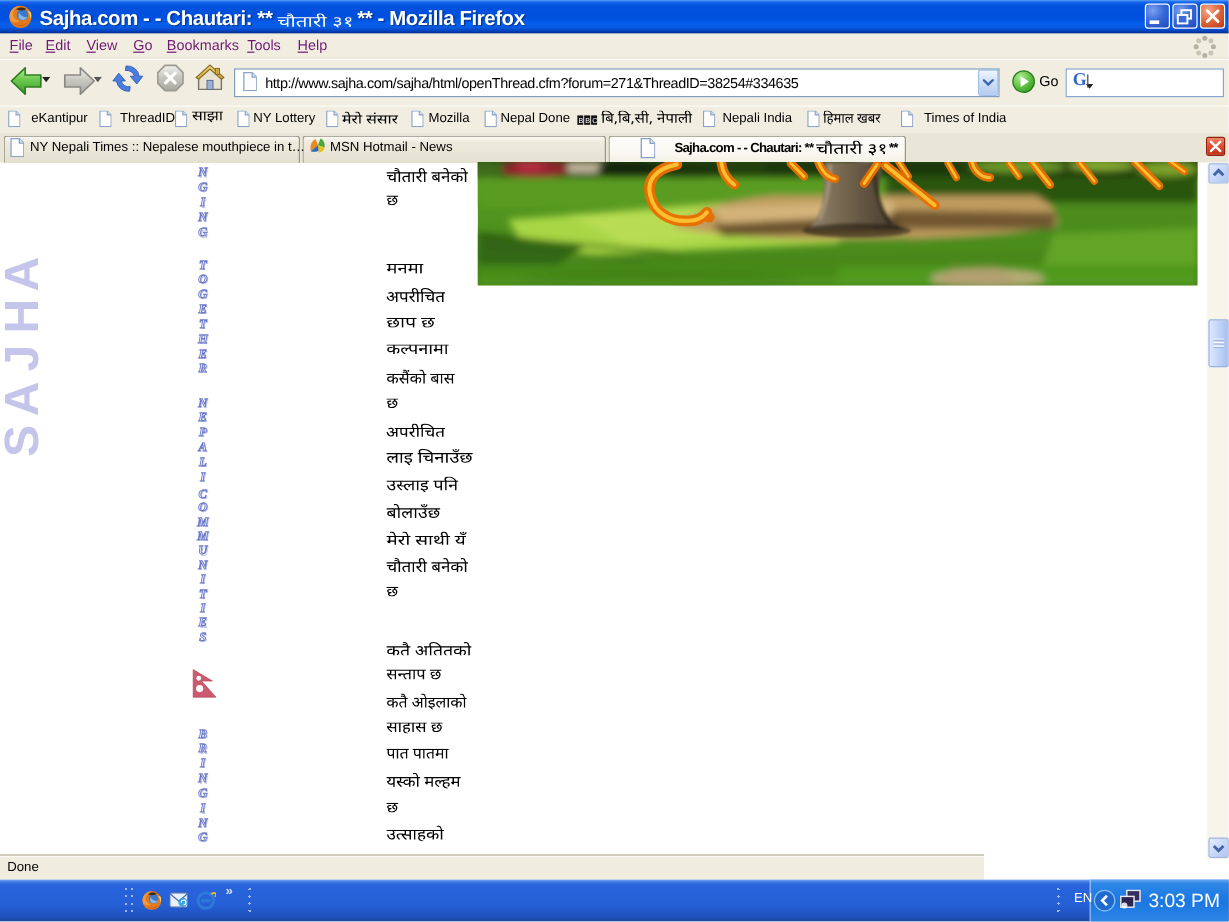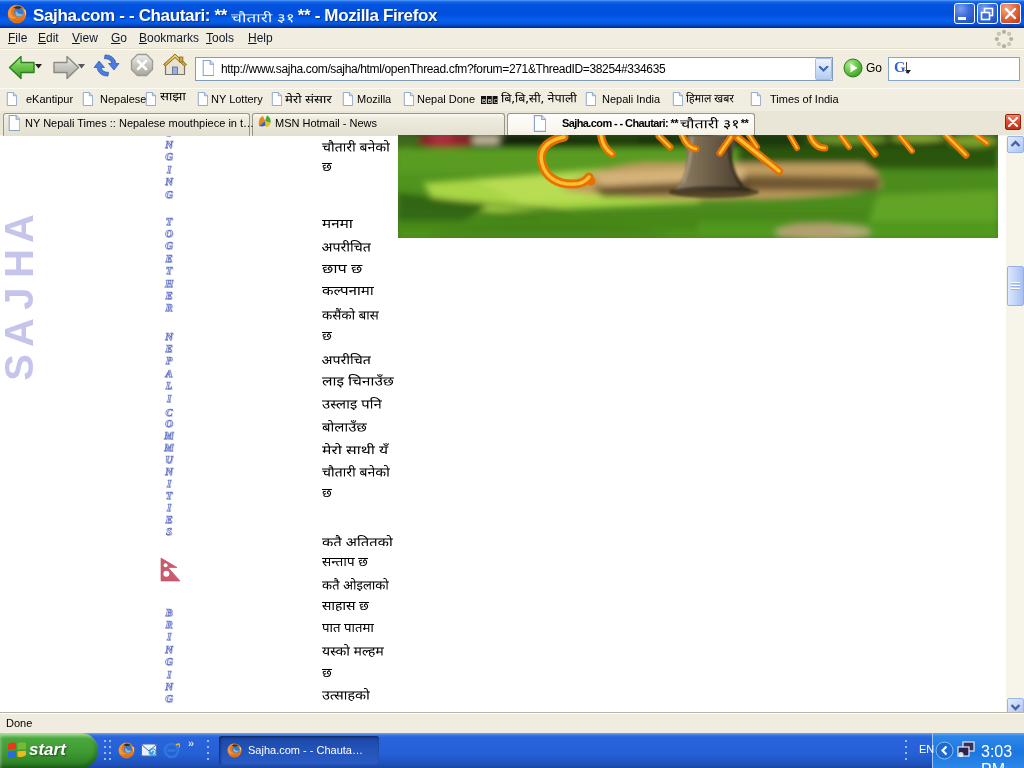--- a/index.html
+++ b/index.html
@@ -4,44 +4,44 @@
 html,body{width:1024px;height:768px;overflow:hidden;font-family:"Liberation Sans",sans-serif}
 body{position:relative;background:#fff}
 .abs{position:absolute}
 #titlebar{position:absolute;left:0;top:0;width:1024px;height:28px;
  background:linear-gradient(180deg,#57a1f6 0%,#1767ec 6%,#0353de 16%,#004fdd 52%,#0560ec 72%,#0a5ae2 82%,#0340b8 93%,#06277e 100%)}
 #titletext{position:absolute;left:33px;top:6px;color:#fff;font-weight:bold;font-size:17px;letter-spacing:-0.35px;white-space:nowrap;text-shadow:1px 1px 1px rgba(0,0,30,.45)}
 .winbtn{position:absolute;top:3px;width:21px;height:21px;border:1px solid #fff;border-radius:3px}
 .winbtn.blue{background:radial-gradient(circle at 30% 25%,#7da1ef 0%,#3a6bda 45%,#1e47bb 100%)}
 .winbtn.red{background:radial-gradient(circle at 30% 25%,#f4a988 0%,#e46b3f 45%,#ba3311 100%)}
 #menubar{position:absolute;left:0;top:28px;width:1024px;height:21px;background:#f1eee1;border-bottom:1px solid #e2deca}
-.menuitem{position:absolute;top:3px;font-size:12px;color:#0f172a}
+.menuitem{position:absolute;top:3px;font-size:12px;color:#701a75}
 .menuitem u{text-decoration:underline}
 #navbar{position:absolute;left:0;top:49px;width:1024px;height:39px;background:#f1eee1;border-top:1px solid #fff}
 #bookbar{position:absolute;left:0;top:88px;width:1024px;height:41px;background:#f1eee1;border-top:1px solid #fbfaf3;border-bottom:1px solid #d8d4c0}
 .bk{position:absolute;top:4px;font-size:11px;color:#000;white-space:nowrap}
 .bkicon{position:absolute;top:3px;width:11px;height:14px}
 #tabbar{position:absolute;left:0;top:111px;width:1024px;height:25px;background:#eae6d7;border-bottom:1px solid #f6f4ea}
 .tab{position:absolute;top:2px;height:23px;border:1px solid #9a968a;border-bottom:none;border-radius:3px 3px 0 0;font-size:11px;color:#000;white-space:nowrap;overflow:hidden}
 .tab.inactive{background:linear-gradient(180deg,#fbfaf4 0%,#eeeade 20%,#e4e0d0 100%)}
 .tab.active{background:linear-gradient(180deg,#fefdfb 0%,#faf8f1 60%,#f2efe4 100%);font-weight:bold}
 .urlfield{position:absolute;background:#fff;border:1px solid #7f9db9}
 #content{position:absolute;left:0;top:136px;width:1006px;height:576px;background:#fff;overflow:hidden}
 .vcol{position:absolute;left:158px;width:22px;text-align:center;font-family:"Liberation Serif",serif;font-style:italic;font-weight:bold;font-size:10.5px;line-height:12.4px;color:#f6f8ff;-webkit-text-stroke:0.75px #6b79c8;text-shadow:1px 1px 0 rgba(107,121,200,.45)}
 .logol{position:absolute;left:1px;width:36px;height:35px;line-height:35px;text-align:center;transform:rotate(-90deg);font-weight:bold;font-size:40px;color:#c5c5ec}
-#statusbar{position:absolute;left:0;top:712px;width:1024px;height:21px;background:#f0ecdf;border-top:1px solid #b8b4a4;box-shadow:inset 0 1px 0 #fff}
+#statusbar{position:absolute;left:0;top:712px;width:820px;height:21px;background:#f0ecdf;border-top:1px solid #b8b4a4;box-shadow:inset 0 1px 0 #fff}
 #taskbar{position:absolute;left:0;top:733px;width:1024px;height:35px;
  background:linear-gradient(180deg,#76a7f2 0%,#3c77e4 6%,#2a64dd 12%,#2560d6 60%,#1f51bd 88%,#1c469e 100%)}
 #startbtn{position:absolute;left:0;top:0;width:98px;height:35px;border-radius:0 17px 17px 0;
  background:linear-gradient(180deg,#8ed87e 0%,#4aa83e 16%,#3f9a34 55%,#2f8226 88%,#27701e 100%);
  box-shadow:inset -2px -2px 4px rgba(0,40,0,.35), inset 1px 2px 3px rgba(255,255,255,.4)}
 #startbtn span{position:absolute;left:29px;top:7px;color:#fff;font-weight:bold;font-style:italic;font-size:17px;text-shadow:1px 1px 2px rgba(0,0,0,.5)}
 .qsep{position:absolute;top:5px;width:4px;height:25px;background:radial-gradient(circle 1px at 2px 3px,#9db9f2 99%,transparent),radial-gradient(circle 1px at 2px 9px,#9db9f2 99%,transparent),radial-gradient(circle 1px at 2px 15px,#9db9f2 99%,transparent),radial-gradient(circle 1px at 2px 21px,#9db9f2 99%,transparent)}
 #taskbtn{position:absolute;left:219px;top:3px;width:160px;height:29px;border-radius:3px;background:linear-gradient(180deg,#1a46a4 0%,#2454ba 50%,#2a5cc6 100%);box-shadow:inset 1px 1px 3px rgba(0,0,25,.55);color:#fff;font-size:11px}
-#tray{position:absolute;right:0;top:0;width:92px;height:35px;background:linear-gradient(180deg,#62a7f0 0%,#2e87e8 10%,#1a77e0 55%,#2e87e8 100%);border-left:1px solid #9cc6f4;color:#fff;font-size:11px}
+#tray{position:absolute;right:0;top:0;width:116px;height:35px;background:linear-gradient(180deg,#62a7f0 0%,#2e87e8 10%,#1a77e0 55%,#2e87e8 100%);border-left:1px solid #9cc6f4;color:#fff;font-size:11px}
 .scrl{position:absolute;left:1007px;width:17px;height:17px;border:1px solid #9cb3e8;border-radius:2px;background:linear-gradient(135deg,#e3ecfd 0%,#c6d6f7 55%,#aec4f0 100%)}
 </style></head><body>
 <svg width="0" height="0" style="position:absolute">
 <defs>
 <g id="ffox">
         <circle cx="10" cy="10" r="9.3" fill="#e4791c"></circle>
 <path d="M1 10 C1 5 4.5 1.3 9.5 .8 C5 3 3.5 6 4 9 C4.6 12 7 13.5 9.5 13.2 C7 15.5 3.5 14.8 1.6 12.8 Z" fill="#f09a40"></path>
 <circle cx="11.8" cy="8.2" r="4.7" fill="#3a78c8"></circle>
 <path d="M9 6.5 C10 9.5 13.5 11 16 10 C15 12.5 12 13.3 9.8 12 C8.2 11 7.9 8.4 9 6.5 Z" fill="#88b8e8"></path>
 <path d="M6.5 3.8 C8.5 1.8 12.5 1.6 14.8 3.4 C13 4.8 8.8 5.2 6.5 3.8 Z" fill="#3a2a18"></path>
@@ -166,21 +166,21 @@
   </svg>
 <div class="abs" style="left:906px;top:62px;width:1px;height:11px;background:#444"></div>
 <div id="bookbar">
 <svg class="bkicon" style="left:6px" width="12" height="16" viewBox="0 0 11 15">
       <use href="#pageic"></use>
     </svg>
 <span class="bk" style="left:26px">eKantipur</span>
 <svg class="bkicon" style="left:82px" width="12" height="16" viewBox="0 0 11 15">
       <use href="#pageic"></use>
     </svg>
-<span class="bk" style="left:100px">Nepalese</span>
+<span class="bk" style="left:100px">ThreadID</span>
 <svg class="bkicon" style="left:145px" width="12" height="16" viewBox="0 0 11 15">
       <use href="#pageic"></use>
     </svg>
 <svg class="bkicon" style="left:197px" width="12" height="16" viewBox="0 0 11 15">
       <use href="#pageic"></use>
     </svg>
 <span class="bk" style="left:211px">NY Lottery</span>
 <svg class="bkicon" style="left:271px" width="12" height="16" viewBox="0 0 11 15">
       <use href="#pageic"></use>
     </svg>
@@ -450,55 +450,38 @@
       <path d="M0 1.5 h9 M0 4.5 h9 M0 7.5 h9"></path>
     </g>
     <g stroke="#fff" stroke-width="1">
       <path d="M0 .5 h9 M0 3.5 h9 M0 6.5 h9"></path>
     </g>
   </svg>
 <div id="statusbar">
     <div class="abs" style="left:6px;top:4px;font-size:11px;color:#000">Done</div>
   </div>
 <div id="taskbar">
-<div id="startbtn">
-      <svg class="abs" style="left:7px;top:8px" width="20" height="19" viewBox="0 0 20 19">
-<g transform="skewY(-4)">
-<path d="M1 3.2 C3.5 1.6 6 1.5 9 2.6 L9 9 L1 9 Z" fill="#e83a1a"></path>
-<path d="M10.5 2.8 C13.5 1.8 16.5 2 19 3.4 L19 9.5 L10.5 9.5 Z" fill="#78b832"></path>
-<path d="M1 10.5 L9 10.5 L9 16.8 C6 17.6 3.5 17.4 1 16 Z" fill="#2a6ae0"></path>
-<path d="M10.5 11 L19 11 L19 15.4 C16.5 17 13.5 17.4 10.5 16.6 Z" fill="#f0b820"></path>
-</g>
-      </svg>
-      <span>start</span>
-    </div>
 <div class="qsep" style="left:103px"></div>
 <div class="qsep" style="left:108px"></div>
 <svg class="abs" style="left:118px;top:9px" width="17" height="17" viewBox="0 0 20 20">
       <use href="#ffox"></use>
     </svg>
 <svg class="abs" style="left:141px;top:10px" width="16" height="14" viewBox="0 0 16 14">
 <rect x=".5" y="1" width="15" height="12" rx="1.5" fill="#e8f0fa" stroke="#4a6aaa"></rect>
 <path d="M1 2 L8 8 L15 2" stroke="#4a6aaa" fill="none"></path>
 <circle cx="11.5" cy="9" r="3.8" fill="#2a9ae0" opacity=".9"></circle>
 <path d="M10 9 a2 2 0 1 1 2 2" stroke="#fff" stroke-width="1" fill="none"></path>
     </svg>
 <svg class="abs" style="left:163px;top:9px" width="17" height="17" viewBox="0 0 17 17">
 <circle cx="8.5" cy="8.5" r="6.5" fill="none" stroke="#2e78d8" stroke-width="2.6"></circle>
 <path d="M4.5 8.5 h8" stroke="#2e78d8" stroke-width="2.8"></path>
 <path d="M13 3 C16 1.5 18 2 16.5 5.5" stroke="#e8b820" stroke-width="1.8" fill="none"></path>
     </svg>
 <div class="abs" style="left:188px;top:4px;color:#cfe0f8;font-size:11px;font-weight:bold">»</div>
 <div class="qsep" style="left:206px"></div>
-<div id="taskbtn">
-      <svg class="abs" style="left:8px;top:7px" width="15" height="15" viewBox="0 0 20 20">
-        <use href="#ffox"></use>
-      </svg>
-      <span class="abs" style="left:29px;top:8px;white-space:nowrap">Sajha.com - - Chauta…</span>
-    </div>
 <div id="tray">
 <div class="qsep" style="left:-29px;top:5px"></div>
 <span class="abs" style="left:-14px;top:10px;font-size:11px;color:#fff">EN</span>
 <svg class="abs" style="left:2px;top:8px" width="19" height="19">
         <circle cx="9.5" cy="9.5" r="8.5" fill="#1e6ad0"></circle>
         <circle cx="9.5" cy="9.5" r="8.5" fill="none" stroke="#8ec0f0" stroke-width="1"></circle>
         <path d="M11.5 5.5 L7.5 9.5 L11.5 13.5" stroke="#fff" stroke-width="2.2" fill="none"></path>
       </svg>
 <svg class="abs" style="left:24px;top:8px" width="18" height="17" viewBox="0 0 18 17">
 <rect x="6" y="1" width="11" height="9" fill="#38305c" stroke="#e8eaf2" stroke-width="1.2"></rect>

